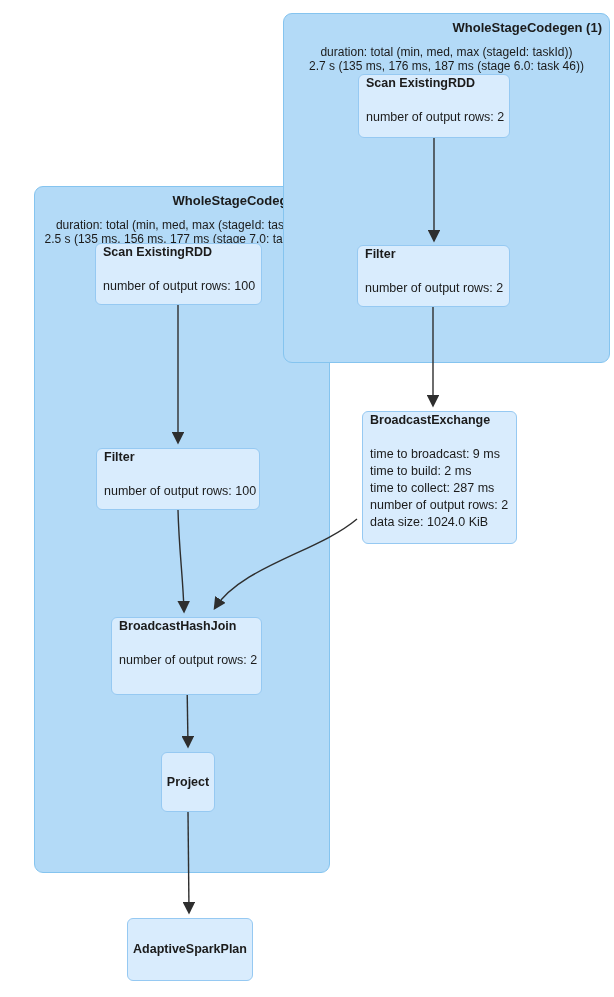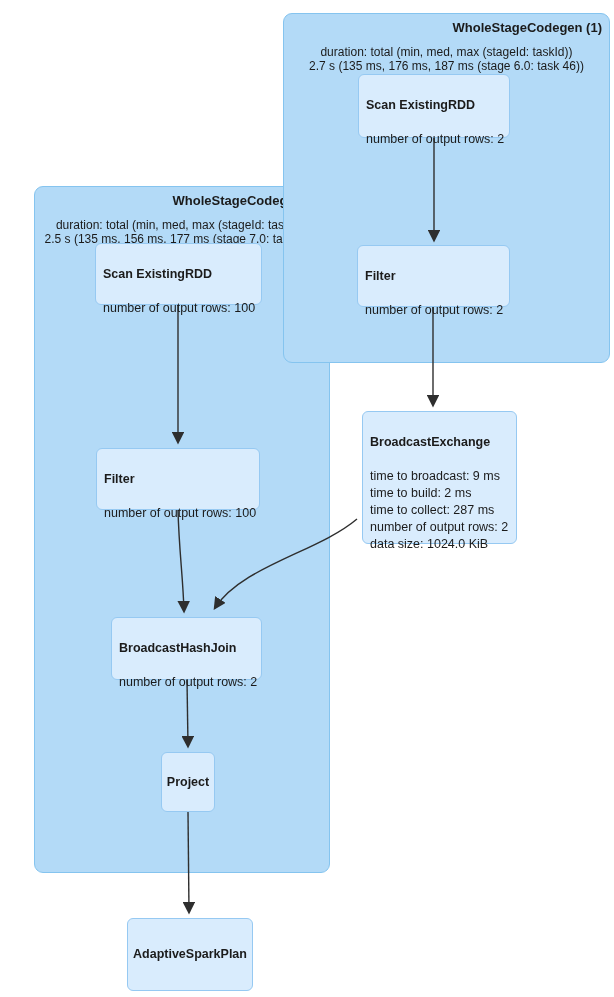--- a/index.html
+++ b/index.html
@@ -23,35 +23,35 @@
     margin-top:9px; font-size:12px; line-height:14px; text-align:center; white-space:nowrap;
   }
 
   
   #edge-layer { position:absolute; left:0; top:0; width:614px; height:997px; z-index:3; pointer-events:none; }
   .edge { stroke:#2e2e2e; stroke-width:1.4; fill:none; }
 
   
   .node {
     position:absolute; background:#d9ecfd; border:1px solid #96c9f2; border-radius:6px;
-    box-sizing:border-box; padding:22px 7px; font-size:12.5px; line-height:17px; z-index:4;
+    box-sizing:border-box; padding:0 7px; font-size:12.5px; line-height:17px; z-index:4;
   }
   .node-title  { font-weight:bold; margin-bottom:17px; white-space:nowrap; }
   .node-metric { white-space:nowrap; }
   .node.center { display:flex; align-items:center; justify-content:center; padding:0; }
   .node.center .node-title { margin:4px; }
 
   #node-scan1   { left:358px; top:74px;  width:152px; height:64px; }
   #node-filter1 { left:357px; top:245px; width:153px; height:62px; }
   #node-bx      { left:362px; top:411px; width:155px; height:133px; }
   #node-scan2   { left:95px;  top:243px; width:167px; height:62px; }
   #node-filter2 { left:96px;  top:448px; width:164px; height:62px; }
-  #node-bhj     { left:111px; top:617px; width:151px; height:63px; }
+  #node-bhj     { left:111px; top:617px; width:151px; height:78px; }
   #node-project { left:161px; top:752px; width:54px;  height:60px; }
-  #node-asp     { left:127px; top:918px; width:126px; height:73px; }
+  #node-asp     { left:127px; top:918px; width:126px; height:63px; }
 </style>
 </head>
 <body>
 
 <div id="canvas">
 
   <div class="cluster" id="cluster-wsc2">
     <div class="cluster-title">WholeStageCodegen (2)</div>
     <div class="cluster-duration">
       <div>duration: total (min, med, max (stageId: taskId))</div>

